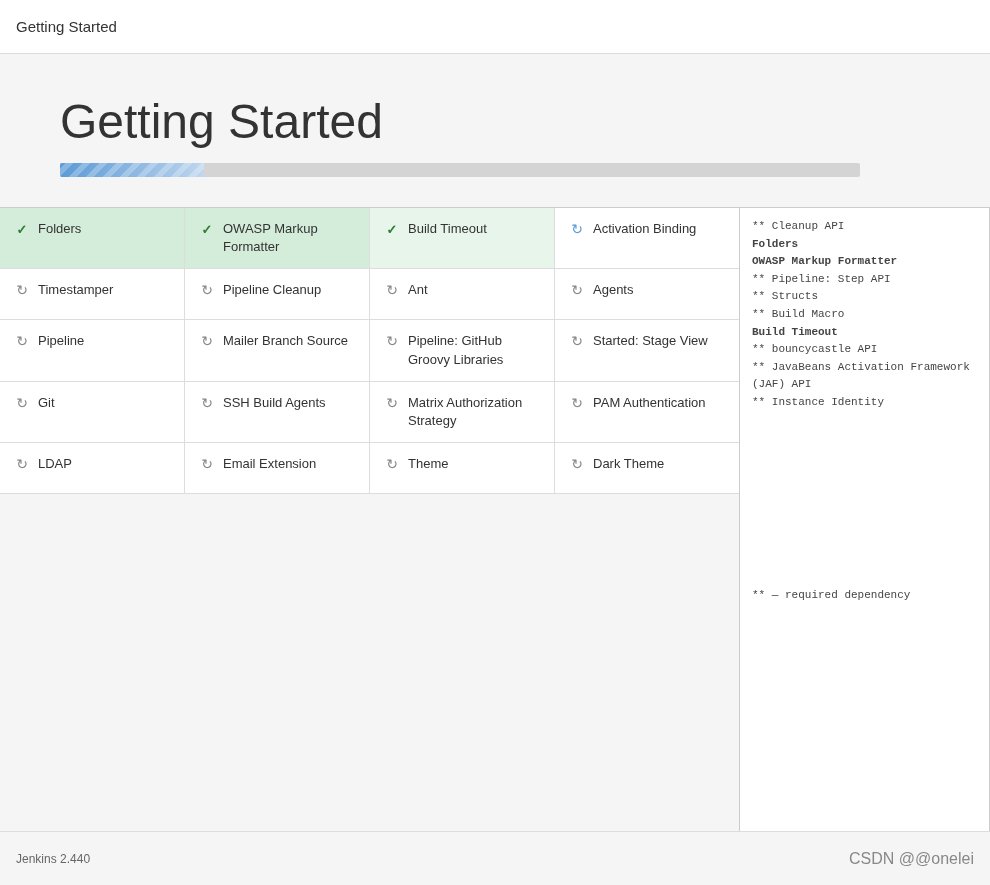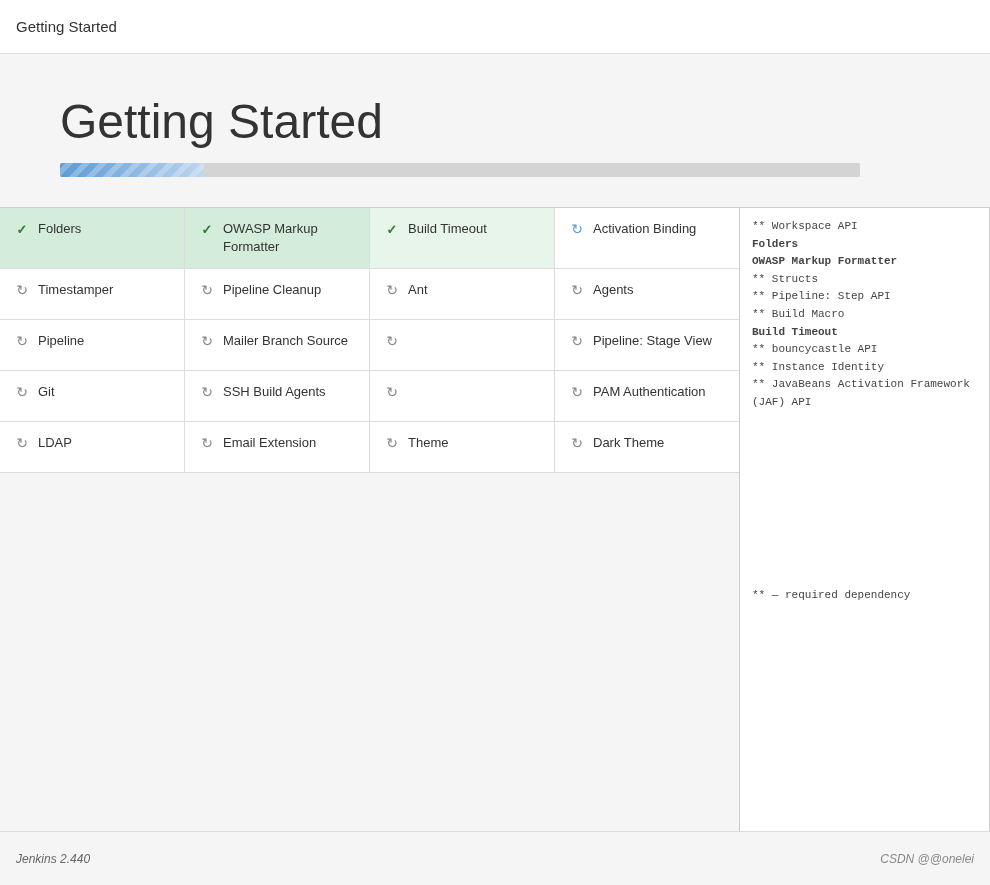--- a/index.html
+++ b/index.html
@@ -175,28 +175,27 @@
     
     .bottom-bar {
       height: 54px;
       background: #f5f5f5;
       border-top: 1px solid #ddd;
       display: flex;
       align-items: center;
       justify-content: space-between;
       padding: 0 16px;
       flex-shrink: 0;
-      font-style: italic;
     }
     .bottom-version {
       font-size: 12px;
       color: #666;
     }
     .bottom-watermark {
-      font-size: 12px;
+      font-size: 16px;
       color: #888;
     }
   </style>
 </head>
 <body>
 
 <div class="top-bar">
   <span class="top-bar-title">Getting Started</span>
 </div>
 
@@ -252,37 +251,39 @@
           <div class="plugin-cell">
             <span class="cell-icon spinner">↻</span>
             <span class="cell-text">Pipeline</span>
           </div>
           <div class="plugin-cell">
             <span class="cell-icon spinner">↻</span>
             <span class="cell-text">Mailer Branch Source</span>
           </div>
           <div class="plugin-cell">
             <span class="cell-icon spinner">↻</span>
-          </div>
-          <div class="plugin-cell">
-            <span class="cell-icon spinner">↻</span>
-            <span class="cell-text">Pipeline: Stage View</span>
+            <span class="cell-text">Pipeline: GitHub Groovy Libraries</span>
+          </div>
+          <div class="plugin-cell">
+            <span class="cell-icon spinner">↻</span>
+            <span class="cell-text">Started: Stage View</span>
           </div>
         </div>
         <div class="plugin-row">
           <div class="plugin-cell">
             <span class="cell-icon spinner">↻</span>
             <span class="cell-text">Git</span>
           </div>
           <div class="plugin-cell">
             <span class="cell-icon spinner">↻</span>
             <span class="cell-text">SSH Build Agents</span>
           </div>
           <div class="plugin-cell">
             <span class="cell-icon spinner">↻</span>
+            <span class="cell-text">Matrix Authorization Strategy</span>
           </div>
           <div class="plugin-cell">
             <span class="cell-icon spinner">↻</span>
             <span class="cell-text">PAM Authentication</span>
           </div>
         </div>
         <div class="plugin-row">
           <div class="plugin-cell">
             <span class="cell-icon spinner">↻</span>
             <span class="cell-text">LDAP</span>
@@ -296,30 +297,30 @@
             <span class="cell-text">Theme</span>
           </div>
           <div class="plugin-cell">
             <span class="cell-icon spinner">↻</span>
             <span class="cell-text">Dark Theme</span>
           </div>
         </div>
       </div>
 
     <div class="right-panel" id="right-panel">
-    <div>** Workspace API</div>
+    <div>** Cleanup API</div>
         <div class="bold">Folders</div>
         <div class="bold">OWASP Markup Formatter</div>
+        <div>** Pipeline: Step API</div>
         <div>** Structs</div>
-        <div>** Pipeline: Step API</div>
         <div>** Build Macro</div>
         <div class="bold">Build Timeout</div>
         <div>** bouncycastle API</div>
+        <div>** JavaBeans Activation Framework (JAF) API</div>
         <div>** Instance Identity</div>
-        <div>** JavaBeans Activation Framework (JAF) API</div>
         <div>&nbsp;</div>
         <div>&nbsp;</div>
         <div>&nbsp;</div>
         <div>&nbsp;</div>
         <div>&nbsp;</div>
         <div>&nbsp;</div>
         <div>&nbsp;</div>
         <div>&nbsp;</div>
         <div>&nbsp;</div>
         <div>&nbsp;</div>

